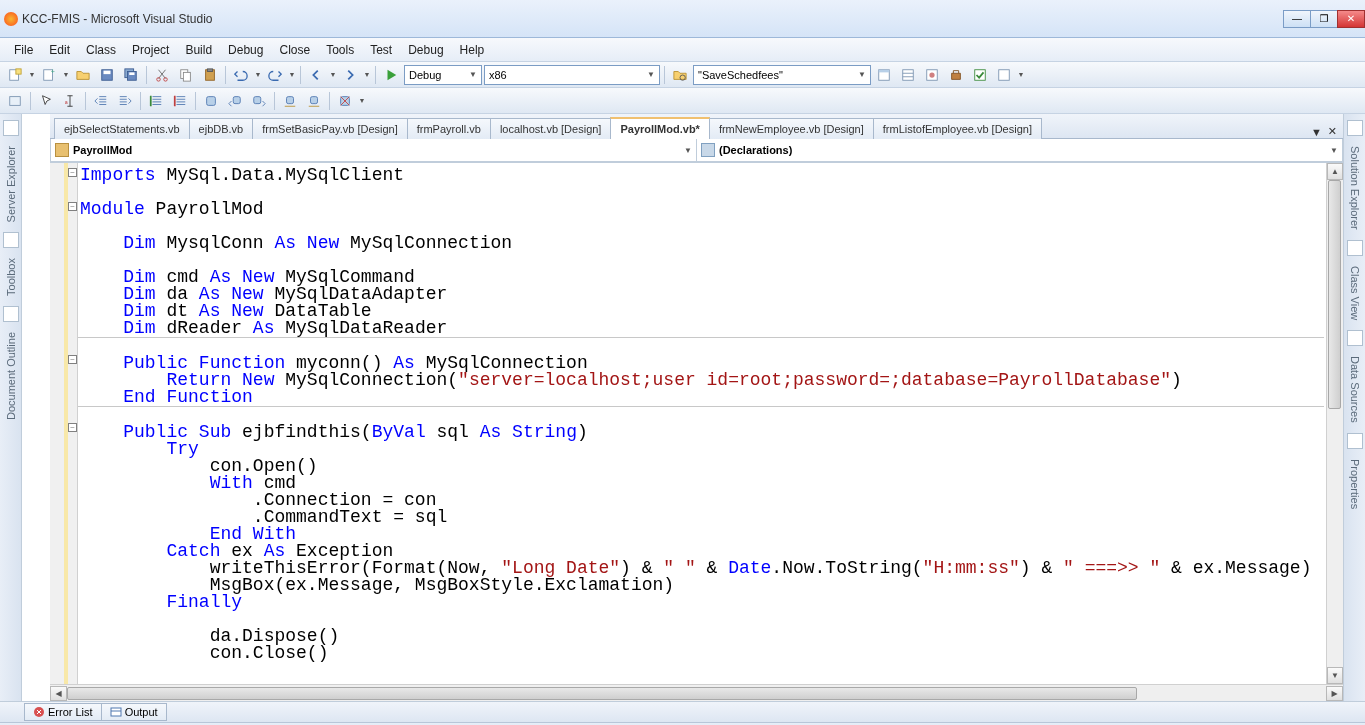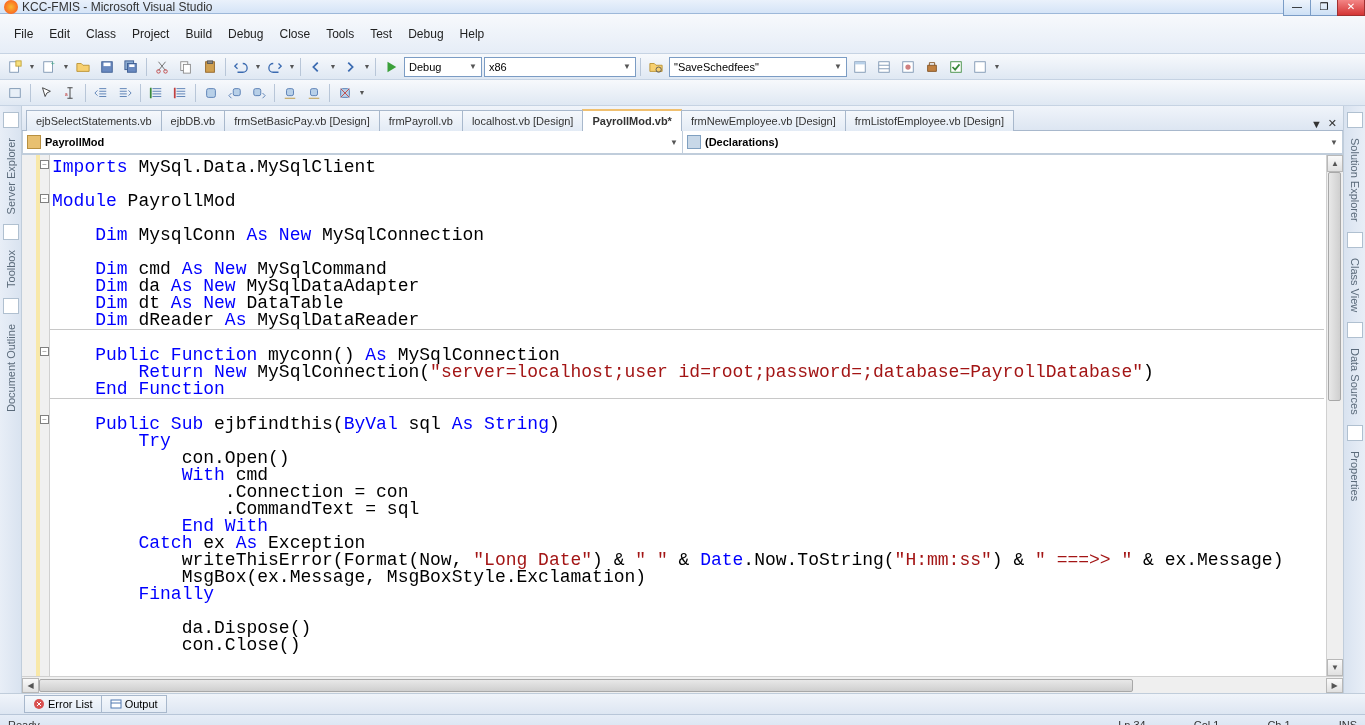--- a/index.html
+++ b/index.html
@@ -1,48 +1,48 @@
 <!DOCTYPE html>
 <html><head>
 <meta charset="utf-8">
 <style>
 * { margin: 0; padding: 0; box-sizing: border-box; }
 body { font-family: "Segoe UI", Tahoma, sans-serif; font-size: 12px; background: #fff; overflow: hidden; width: 1365px; height: 725px; }
 
 
-.titlebar { height: 14px; background: linear-gradient(#eaf1fb, #d5e4f7); display: flex; align-items: center; padding-left: 4px; border-bottom: 1px solid #9db8d9; }
+.titlebar { height: 38px; background: linear-gradient(#eaf1fb, #d5e4f7); display: flex; align-items: center; padding-left: 4px; border-bottom: 1px solid #9db8d9; }
 .titlebar .app-icon { width: 14px; height: 14px; background: radial-gradient(circle, #f7b733, #fc4a1a); border-radius: 7px; margin-right: 4px; }
 .titlebar .title { color: #333; }
 .titlebar .winbtns { margin-left: auto; display: flex; }
 .titlebar .winbtn { width: 28px; height: 18px; border: 1px solid #7a9cc6; background: linear-gradient(#f0f5fc, #cde0f5); margin-left: -1px; display: flex; align-items: center; justify-content: center; font-size: 10px; }
 .titlebar .winbtn.close { background: linear-gradient(#f58a8a, #d43535); color: #fff; border-color: #a03030; }
 
 
-.menubar { height: 40px; background: linear-gradient(#f7f9fc, #e6edf7); display: flex; align-items: center; padding-left: 6px; border-bottom: 1px solid #c6d3e3; }
+.menubar { height: 24px; background: linear-gradient(#f7f9fc, #e6edf7); display: flex; align-items: center; padding-left: 6px; border-bottom: 1px solid #c6d3e3; }
 .menubar .menu { padding: 3px 8px; color: #222; cursor: default; }
 
 
 .toolbar { height: 26px; background: linear-gradient(#f7f9fc, #dfe8f3); border-bottom: 1px solid #c6d3e3; display: flex; align-items: center; padding-left: 4px; gap: 2px; }
 .tbtn { width: 22px; height: 22px; border: 1px solid transparent; display: inline-flex; align-items: center; justify-content: center; }
 .tbtn svg { width: 14px; height: 14px; }
 .tsep { width: 1px; height: 18px; background: #b8c6d8; margin: 0 2px; }
 .tdrop { width: 8px; display: inline-flex; align-items: center; justify-content: center; color: #555; font-size: 7px; }
 .tselect { height: 20px; border: 1px solid #7b9cc4; background: #fff; padding: 0 4px; font-size: 11px; display: flex; align-items: center; }
 .tselect .arrow { margin-left: auto; color: #555; font-size: 8px; }
 
 
 .mainwrap { display: flex; position: relative; height: calc(725px - 21px - 24px - 26px - 26px - 21px - 20px); }
 .leftpanel { width: 22px; background: linear-gradient(to right, #e8eef7, #d9e3f0); border-right: 1px solid #c0cddb; display: flex; flex-direction: column; align-items: center; padding-top: 6px; gap: 6px; }
 .lefttab { writing-mode: vertical-rl; transform: rotate(180deg); font-size: 11px; color: #5a6a7a; padding: 4px 2px; cursor: default; }
 .lefticon { width: 16px; height: 16px; border: 1px solid #b0c0d0; background: #fff; }
 .rightpanel { width: 22px; background: linear-gradient(to left, #e8eef7, #d9e3f0); border-left: 1px solid #c0cddb; display: flex; flex-direction: column; align-items: center; padding-top: 6px; gap: 6px; }
 .righttab { writing-mode: vertical-rl; font-size: 11px; color: #5a6a7a; padding: 4px 2px; cursor: default; }
 .righticon { width: 16px; height: 16px; border: 1px solid #b0c0d0; background: #fff; }
 
-.editor { flex: 1; display: flex; flex-direction: column; }
+.editor { flex: 1; display: flex; flex-direction: column; padding-left: 28px; }
 .tabstrip { height: 25px; background: linear-gradient(#f0f4fa, #dde6f2); border-bottom: 1px solid #a8b8cc; display: flex; align-items: flex-end; padding-left: 4px; }
 .tab { padding: 4px 9px; border: 1px solid #a8b8cc; border-bottom: none; background: linear-gradient(#f5f8fc, #e3ebf5); margin-right: -1px; font-size: 11px; color: #333; cursor: default; position: relative; top: 1px; }
 .tab.active { background: #fff; border-top: 2px solid #f0c070; z-index: 2; font-weight: bold; }
 .tabstrip .tabactions { margin-left: auto; display: flex; align-items: center; padding-right: 6px; gap: 6px; color: #333; }
 .tabactions span { cursor: default; font-size: 11px; }
 
 .dropdowns { height: 24px; display: flex; border-bottom: 1px solid #c0cddb; }
 .dd { flex: 1; border: 1px solid #c0cddb; border-top: none; background: #fff; display: flex; align-items: center; padding: 0 4px; font-size: 11px; }
 .dd:first-child { border-right: none; }
 .dd .ddicon { width: 14px; height: 14px; background: #e8c070; border: 1px solid #b89040; margin-right: 4px; }
@@ -185,21 +185,21 @@
   <div class="tsep"></div>
   <div class="tbtn">
       <svg viewBox="0 0 16 16">
         <path d="M4 2l10 6-10 6z" fill="#3aa03a"></path>
       </svg>
     </div>
   <div class="tselect" style="width:78px">
       <span>Debug</span>
       <span class="arrow">▼</span>
     </div>
-  <div class="tselect" style="width:152px">
+  <div class="tselect" style="width:176px">
       <span>x86</span>
       <span class="arrow">▼</span>
     </div>
   <div class="tsep"></div>
   <div class="tbtn">
       <svg viewBox="0 0 16 16">
         <path d="M1 4h5l2 2h7v7H1z" fill="#f7d070" stroke="#b89030"></path>
         <circle cx="11" cy="11" r="3" fill="none" stroke="#555"></circle>
       </svg>
     </div>

